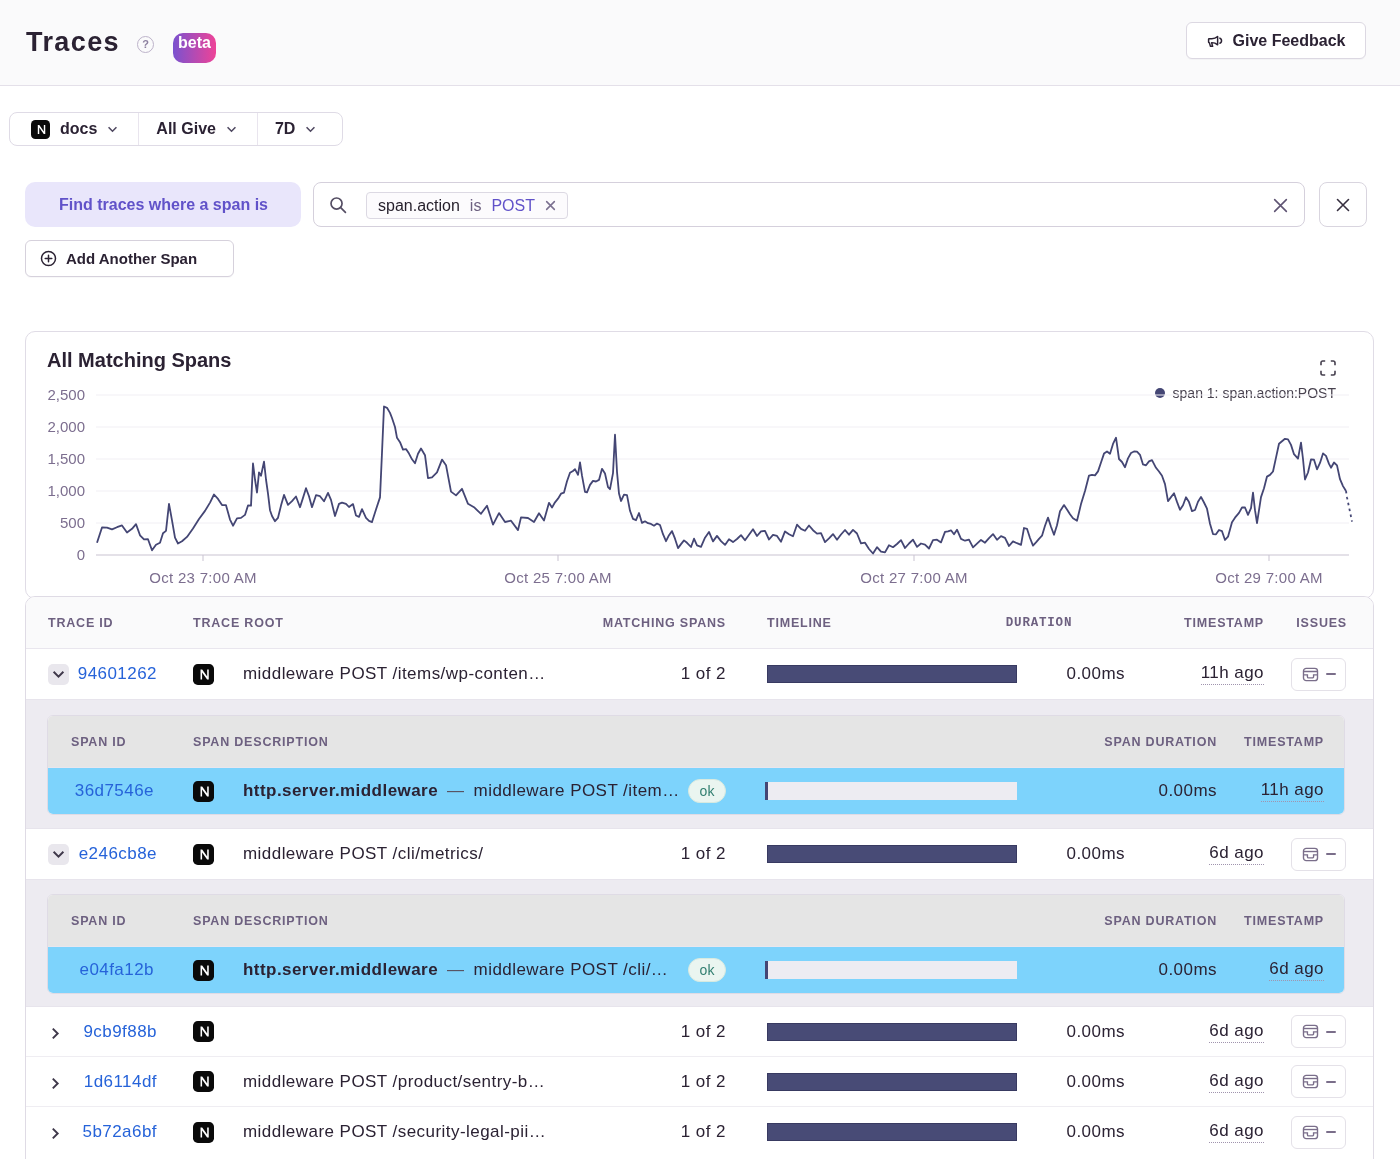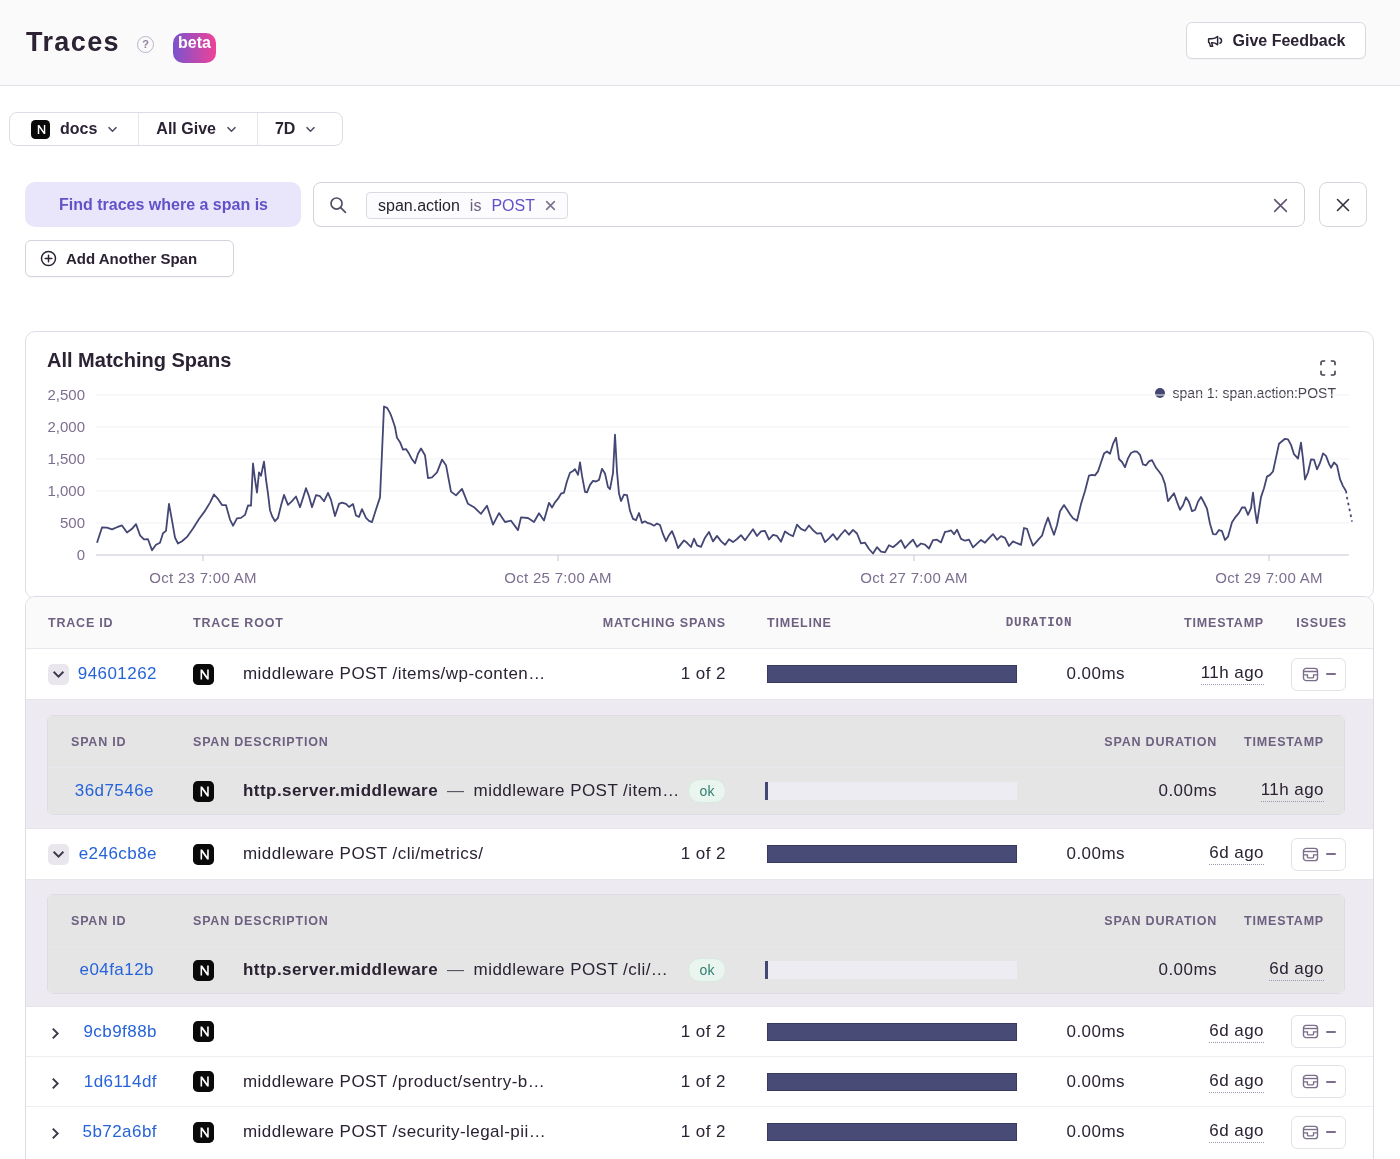--- a/index.html
+++ b/index.html
@@ -37,21 +37,21 @@
 .link { color:#2663d9; }
 .chevbtn { position:absolute; left:22px; top:14.5px; width:21px; height:21px; background:#e9e7ed; border-radius:5px; display:flex; align-items:center; justify-content:center; }
 .chevplain { position:absolute; left:25px; top:19px; }
 .nlogo { position:absolute; top:50%; margin-top:-10.5px; width:21px; height:21px; }
 .bar { position:absolute; left:741px; top:50%; margin-top:-9px; width:250px; height:18px; background:#484b76; border:1px solid #383a61; }
 .dotted { border-bottom:1px dotted #a094ae; padding-bottom:1px; }
 .issuesbtn { position:absolute; left:1265px; top:50%; margin-top:-16.5px; width:55px; height:33px; border:1px solid #e4e1e8; border-radius:6px; background:#fff; display:flex; align-items:center; justify-content:center; gap:7px; }
 .gray { position:relative; background:#edebf1; border-top:1px solid #e7e4ec; border-bottom:1px solid #e7e4ec; }
 .nest { position:absolute; left:21px; width:1298px; border:1px solid #dfdbe5; border-radius:6px; background:#fff; overflow:hidden; }
 .nhead { position:relative; height:52px; background:#e5e5e5; border-bottom:1px solid #e9e6ee; }
-.nrow { position:relative; height:46px; background:#e5e5e5; }
+.nrow { position:relative; height:46px; background:#7dd3fc; }
 .okpill { position:absolute; left:640px; top:50%; margin-top:-12px; width:38px; height:24px; background:#eaf5f0; border:1px solid #d7eae0; border-radius:12px; color:#327f70; font-size:14px; text-align:center; line-height:22px; }
 .tick { position:absolute; left:717px; top:50%; margin-top:-9px; width:2.5px; height:18px; background:#444674; }
 .track { position:absolute; left:719.5px; top:50%; margin-top:-9px; width:249px; height:18px; background:#edecf2; }
 .sep { border-bottom:1px solid #efedf2; }
 .bold { font-weight:700; }
 </style>
 </head>
 <body>
 
 <div class="hdr">

